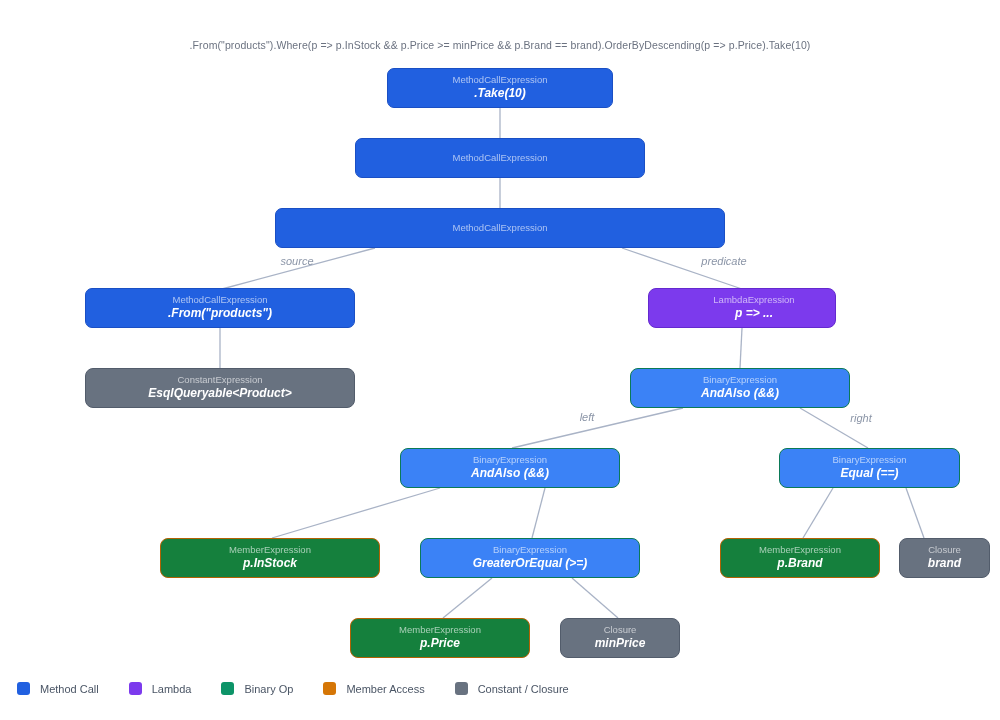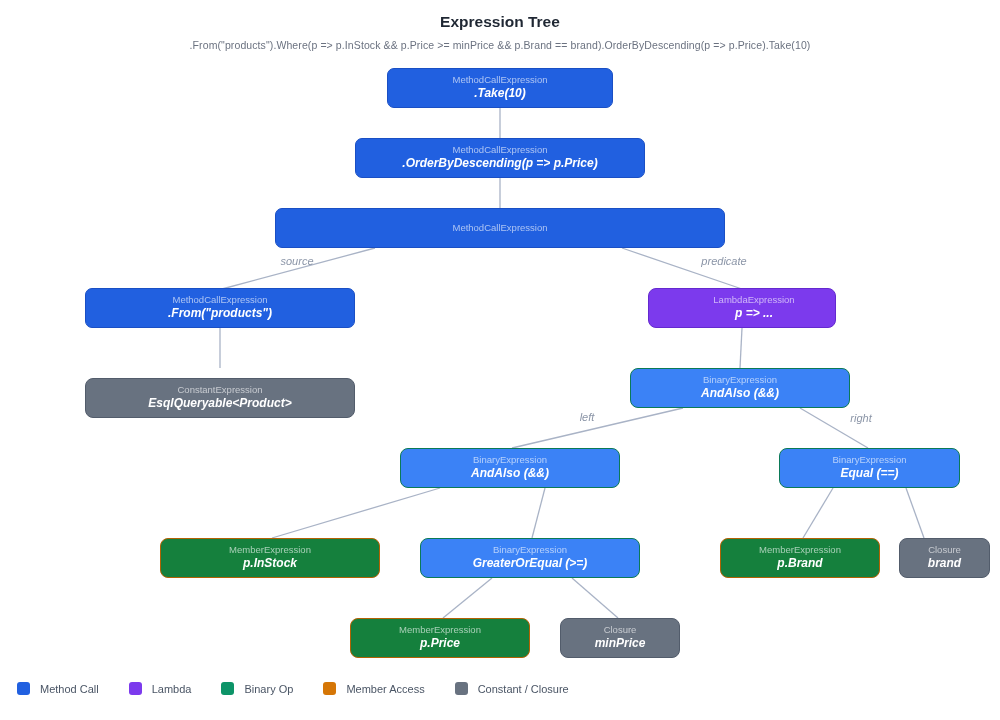--- a/index.html
+++ b/index.html
@@ -77,21 +77,20 @@
     width: 13px; height: 13px;
     border-radius: 3px;
     display: inline-block;
   }
   .legend-label { font-size: 11px; color: #4a5565; white-space: nowrap; }
 </style>
 </head>
 <body>
 
 <div id="canvas">
-  <div id="page-title">Expression Tree</div>
   <div id="page-subtitle">.From("products").Where(p =&gt; p.InStock &amp;&amp; p.Price &gt;= minPrice &amp;&amp; p.Brand == brand).OrderByDescending(p =&gt; p.Price).Take(10)</div>
 
   <svg id="edge-layer" width="1000" height="720" viewBox="0 0 1000 720">
       <line x1="500" y1="108" x2="500" y2="138" class="edge-line"></line>
       <line x1="500" y1="178" x2="500" y2="208" class="edge-line"></line>
       <line x1="375" y1="248" x2="222" y2="289" class="edge-line"></line>
       <line x1="622" y1="248" x2="742" y2="289" class="edge-line"></line>
       <line x1="220" y1="328" x2="220" y2="368" class="edge-line"></line>
       <line x1="742" y1="328" x2="740" y2="368" class="edge-line"></line>
       <line x1="683" y1="408" x2="512" y2="448" class="edge-line"></line>
@@ -104,34 +103,33 @@
       <line x1="906" y1="488" x2="924" y2="538" class="edge-line"></line>
     </svg>
 
   <div id="nodes-layer">
       <div class="node kind-method" style="left: 387px; top: 68px; width: 226px; height: 40px;">
         <div class="node-type">MethodCallExpression</div>
         <div class="node-label">.Take(10)</div>
       </div>
       <div class="node kind-method" style="left: 355px; top: 138px; width: 290px; height: 40px;">
         <div class="node-type">MethodCallExpression</div>
-        <div class="node-label">.OrderByDescending(p =&gt; p.Price)</div>
       </div>
       <div class="node kind-method" style="left: 275px; top: 208px; width: 450px; height: 40px;">
         <div class="node-type">MethodCallExpression</div>
       </div>
       <div class="node kind-method" style="left: 85px; top: 288px; width: 270px; height: 40px;">
         <div class="node-type">MethodCallExpression</div>
         <div class="node-label">.From("products")</div>
       </div>
       <div class="node kind-lambda" style="left: 648px; top: 288px; width: 188px; height: 40px; padding-left: 24px;">
         <div class="node-type">LambdaExpression</div>
         <div class="node-label">p =&gt; ...</div>
       </div>
-      <div class="node kind-constant" style="left: 85px; top: 368px; width: 270px; height: 40px; margin-top: 10px;">
+      <div class="node kind-constant" style="left: 85px; top: 368px; width: 270px; height: 40px;">
         <div class="node-type">ConstantExpression</div>
         <div class="node-label">EsqlQueryable&lt;Product&gt;</div>
       </div>
       <div class="node kind-binary" style="left: 630px; top: 368px; width: 220px; height: 40px;">
         <div class="node-type">BinaryExpression</div>
         <div class="node-label">AndAlso (&amp;&amp;)</div>
       </div>
       <div class="node kind-binary" style="left: 400px; top: 448px; width: 220px; height: 40px;">
         <div class="node-type">BinaryExpression</div>
         <div class="node-label">AndAlso (&amp;&amp;)</div>

